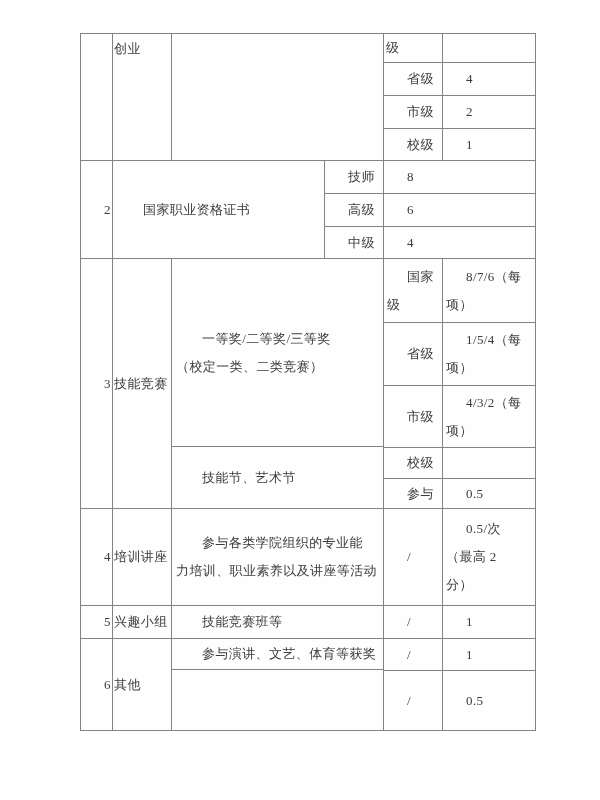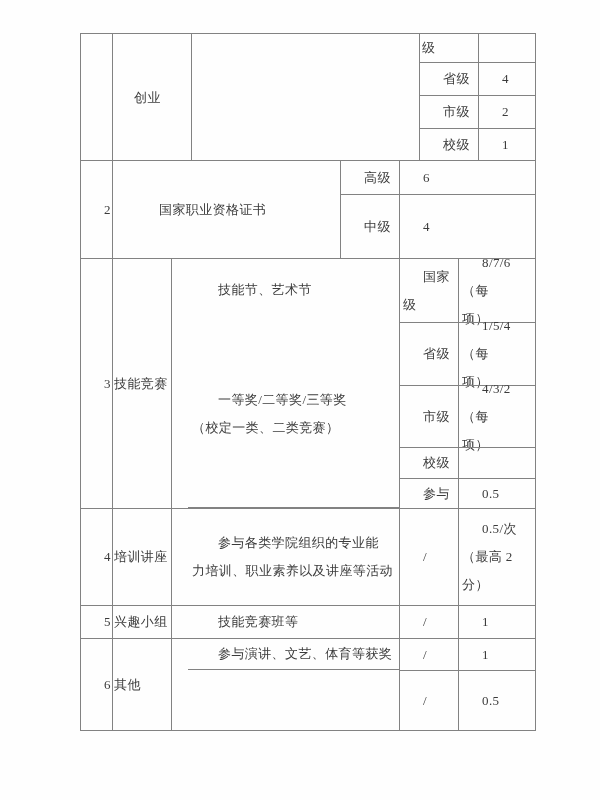--- a/index.html
+++ b/index.html
@@ -10,22 +10,22 @@
   }
   *{box-sizing:border-box;}
   .table{
     position:absolute;left:80px;top:33px;width:456px;height:698px;
     border:1px solid #828282;display:flex;flex-direction:column;
   }
   .group{display:flex;border-top:1px solid #828282;}
   .group:first-child{border-top:none;}
   .c1{width:32px;border-right:1px solid #828282;display:flex;align-items:center;justify-content:flex-end;padding-right:1px;}
   .c2{width:59px;border-right:1px solid #828282;display:flex;align-items:center;padding-left:1px;}
-  .c2.top{align-items:center;padding-top:1px;margin-left:20px;}
-  .c3{width:212px;border-right:1px solid #828282;display:flex;flex-direction:column;margin-left:16px;}
+  .c2.top{align-items:flex-start;padding-top:1px;}
+  .c3{width:212px;border-right:1px solid #828282;display:flex;flex-direction:column;}
   .desc{flex:1;display:flex;align-items:center;}
   .desc.split{flex:none;border-bottom:1px solid #828282;}
   .c45{flex:1;display:flex;flex-direction:column;}
   .subrow{display:flex;border-top:1px solid #828282;flex:1;}
   .subrow:first-child{border-top:none;}
   .subrow.fixed{flex:none;}
   .lvl{width:59px;border-right:1px solid #828282;display:flex;align-items:center;}
   .score{flex:1;display:flex;align-items:center;}
   .txt{width:100%;white-space:pre-line;line-height:28px;}
   .desc .txt{text-indent:26px;padding:0 4px;}
@@ -89,20 +89,28 @@
   <div class="group" style="height:98px">
     <div class="c1">
       <span class="name-txt">2</span>
     </div>
     <div class="c3">
       <div class="desc">
         <div class="txt">国家职业资格证书</div>
       </div>
     </div>
     <div class="c45">
+      <div class="subrow fixed" style="height:32px">
+        <div class="lvl">
+            <div class="txt">技师</div>
+          </div>
+        <div class="score">
+            <div class="txt">8</div>
+          </div>
+      </div>
       <div class="subrow fixed" style="height:33px">
         <div class="lvl">
             <div class="txt">高级</div>
           </div>
         <div class="score">
             <div class="txt">6</div>
           </div>
       </div>
       <div class="subrow">
         <div class="lvl">
@@ -116,27 +124,27 @@
   </div>
 
   <div class="group" style="height:250px">
     <div class="c1">
       <span class="name-txt">3</span>
     </div>
     <div class="c2">
       <span class="name-txt">技能竞赛</span>
     </div>
     <div class="c3">
-      <div class="desc">
-        <div class="txt">技能节、艺术节</div>
-      </div>
       <div class="desc split" style="height:188px;display:flex;align-items:center;">
         <div class="txt">一等奖/二等奖/三等奖
 （校定一类、二类竞赛）</div>
       </div>
+      <div class="desc">
+        <div class="txt">技能节、艺术节</div>
+      </div>
     </div>
     <div class="c45">
       <div class="subrow fixed" style="height:63px">
         <div class="lvl">
             <div class="txt">国家
 级</div>
           </div>
         <div class="score">
             <div class="txt">8/7/6（每
 项）</div>

